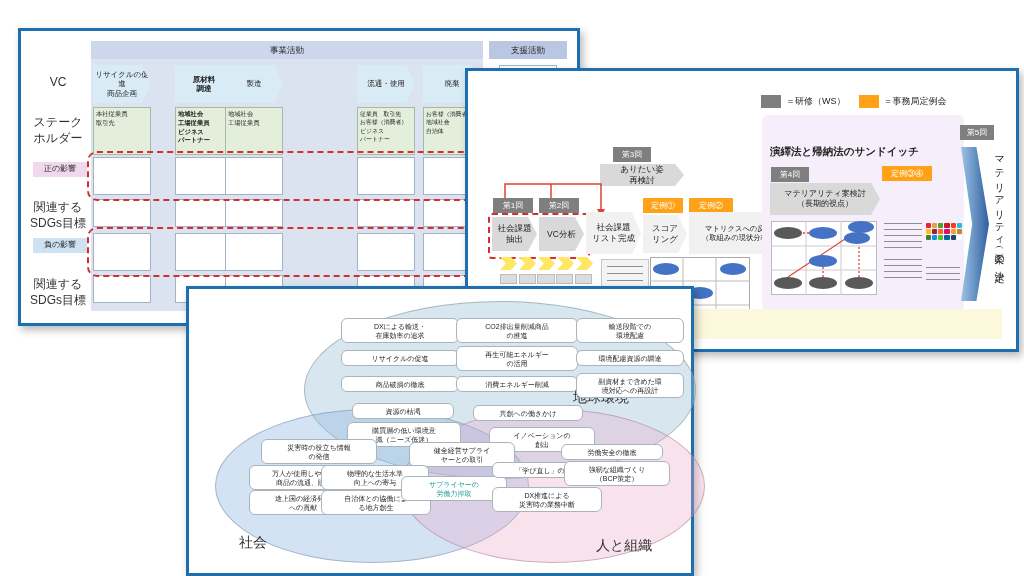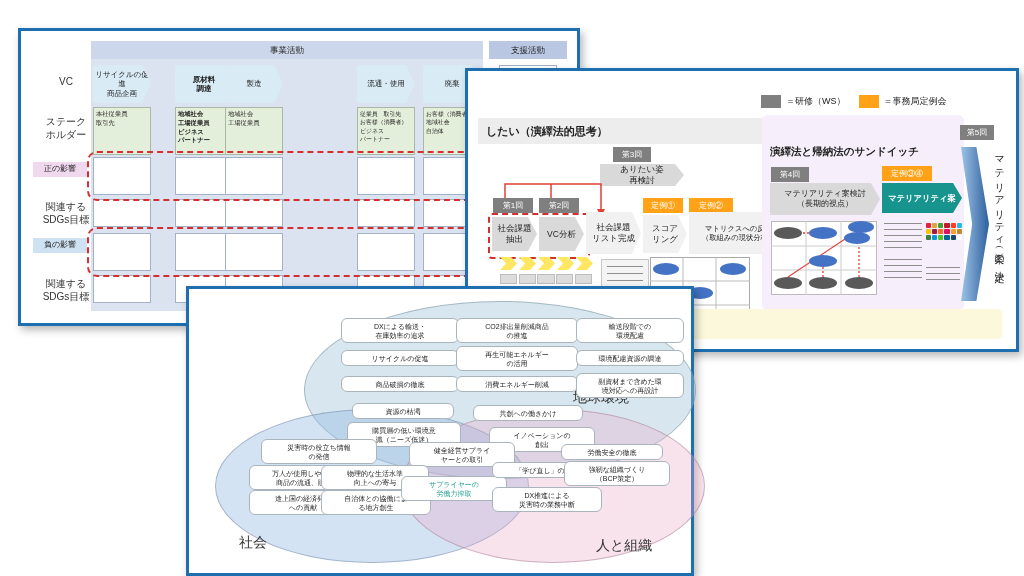--- a/index.html
+++ b/index.html
@@ -1,20 +1,20 @@
 <!DOCTYPE html>
 <html><head>
 <meta charset="utf-8">
 <style>
   html,body{margin:0;padding:0;background:#fff;font-family:"Liberation Sans",sans-serif;color:#222;}
   .stage{position:relative;width:1024px;height:576px;background:#fff;overflow:hidden;}
   .panel{position:absolute;background:#fff;border:3px solid #1d6fb0;box-shadow:3px 4px 8px rgba(0,0,0,.28);}
   .abs{position:absolute;}
   
-  .rowlab{position:absolute;left:14px;width:62px;font-size:10px;text-align:center;white-space:pre-line;line-height:1.3;color:#333;}
+  .rowlab{position:absolute;left:6px;width:62px;font-size:12px;text-align:center;white-space:pre-line;line-height:1.3;color:#333;}
   .taglab{position:absolute;left:12px;width:50px;font-size:8px;text-align:center;padding:3px 2px;line-height:1.1;}
   .tag-pink{background:#f0d9ee;}
   .tag-blue{background:#cfe2f3;font-family:Liberation Mono, monospace;}
   .tblhead{position:absolute;font-size:8.5px;text-align:center;line-height:18px;height:18px;}
   .tbody-bg{position:absolute;background:#dbe3f1;}
   .vccol{position:absolute;width:58px;top:28px;height:252px;}
   .vc-arrow{position:absolute;left:0;top:6px;width:58px;height:38px;background:#d9ecf6;
     clip-path:polygon(0 0,calc(100% - 9px) 0,100% 50%,calc(100% - 9px) 100%,0 100%);
     filter:drop-shadow(0 0 1px #2e75b6);
     display:flex;align-items:center;justify-content:center;text-align:center;font-size:7.5px;line-height:1.25;white-space:pre-line;}
@@ -141,21 +141,20 @@
 
   <div class="panel" style="left:465px;top:68px;width:548px;height:278px;z-index:2;">
 
     <div class="legend" style="left:293px;top:24px;">
       <span class="swatch sw-gray"></span>
       <span>＝研修（WS）</span>
       <span class="swatch sw-orange" style="margin-left:8px;"></span>
       <span>＝事務局定例会</span>
     </div>
 
-    <div class="graybar" style="left:10px;top:47px;width:281px;height:26px;">したい（演繹法的思考）</div>
 
     <div class="badge gray" style="left:145px;top:76px;width:38px;">第3回</div>
     <div class="chev g1" style="left:132px;top:93px;width:84px;height:22px;">ありたい姿
 再検討</div>
 
     <svg class="abs" style="left:26px;top:105px;" width="120" height="45">
       <polyline points="11,23 11,8 107,8 107,33" fill="none" stroke="#e0403a" stroke-width="1.5"></polyline>
       <line x1="57" y1="8" x2="57" y2="23" stroke="#e0403a" stroke-width="1.5"></line>
       <polygon points="103,33 111,33 107,41" fill="#e0403a"></polygon>
     </svg>
@@ -215,21 +214,20 @@
       <ellipse cx="50" cy="36" rx="13" ry="6" fill="#4472c4"></ellipse>
       <ellipse cx="16" cy="60" rx="13" ry="6" fill="#4472c4"></ellipse>
     </svg>
 
     <div class="lavender" style="left:294px;top:44px;width:202px;height:196px;"></div>
     <div class="abs" style="left:302px;top:74px;width:190px;font-size:10.5px;font-weight:bold;">演繹法と帰納法のサンドイッチ</div>
     <div class="badge gray" style="left:303px;top:96px;width:38px;">第4回</div>
     <div class="chev g1" style="left:302px;top:112px;width:110px;height:32px;font-size:8px;">マテリアリティ案検討
 （長期的視点）</div>
     <div class="badge orange" style="left:414px;top:95px;width:50px;">定例③④</div>
-    <div class="chev teal" style="left:414px;top:112px;width:80px;height:30px;font-size:8.3px;">マテリアリティ案</div>
 
     <svg class="abs" style="left:303px;top:150px;" width="106" height="74">
       <rect x="0.5" y="0.5" width="105" height="73" fill="#fff" stroke="#bbb"></rect>
       <line x1="35" y1="0" x2="35" y2="74" stroke="#ccc"></line>
         <line x1="70" y1="0" x2="70" y2="74" stroke="#ccc"></line>
       <line x1="0" y1="25" x2="106" y2="25" stroke="#ccc"></line>
         <line x1="0" y1="49" x2="106" y2="49" stroke="#ccc"></line>
       <line x1="24" y1="12" x2="38" y2="12" stroke="#e0403a" stroke-width="1.3" stroke-dasharray="2,2"></line>
       <line x1="17" y1="56" x2="80" y2="14" stroke="#e0403a" stroke-width="1.1"></line>
       <line x1="52" y1="56" x2="52" y2="46" stroke="#e0403a" stroke-width="1.3" stroke-dasharray="2,2"></line>

